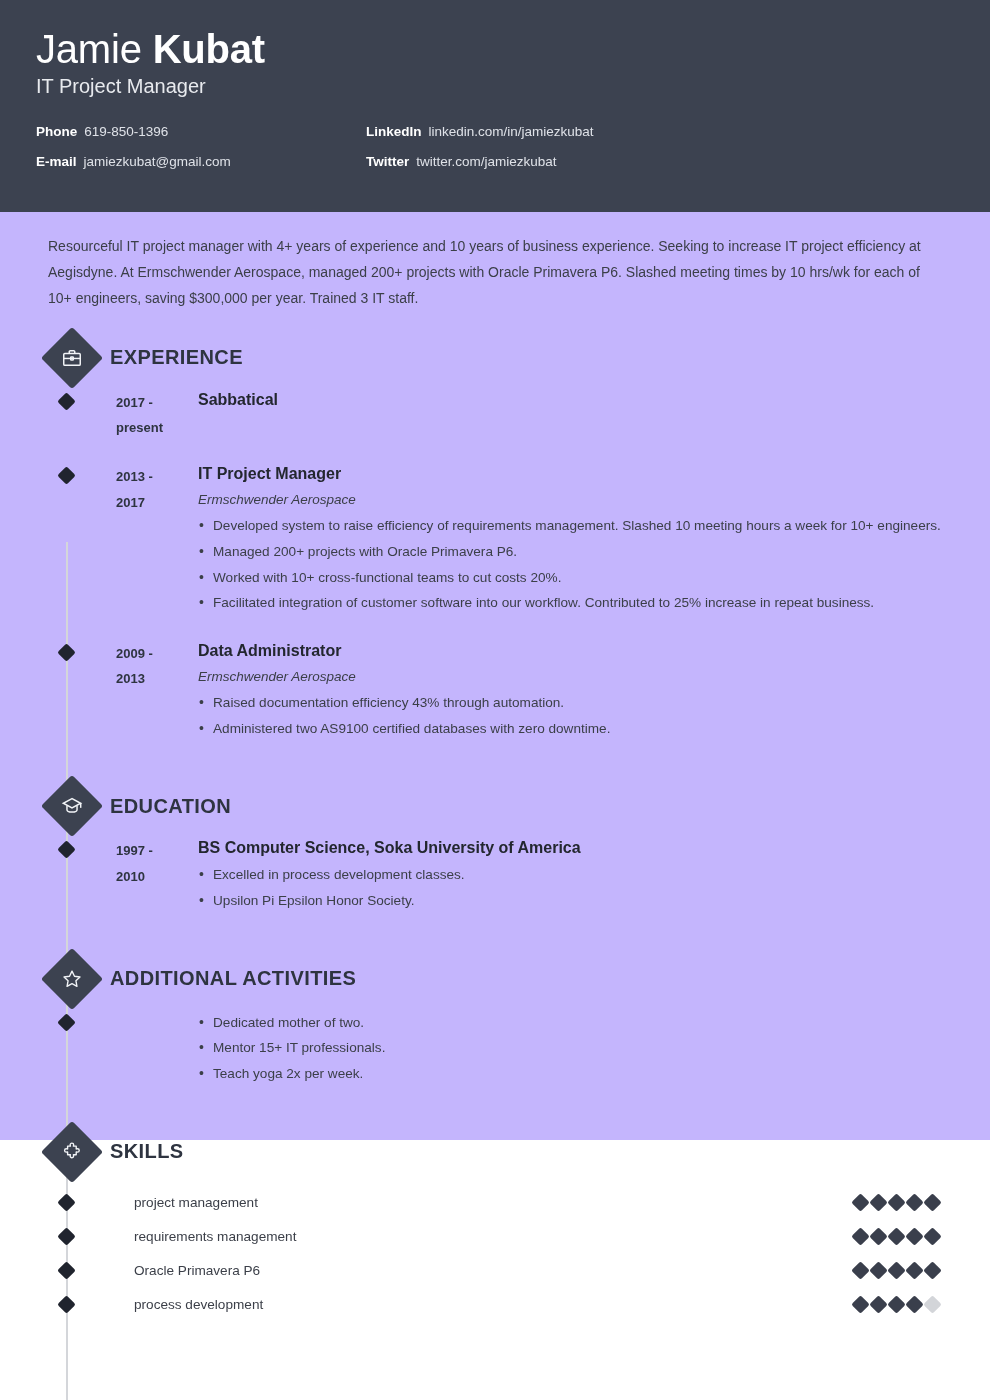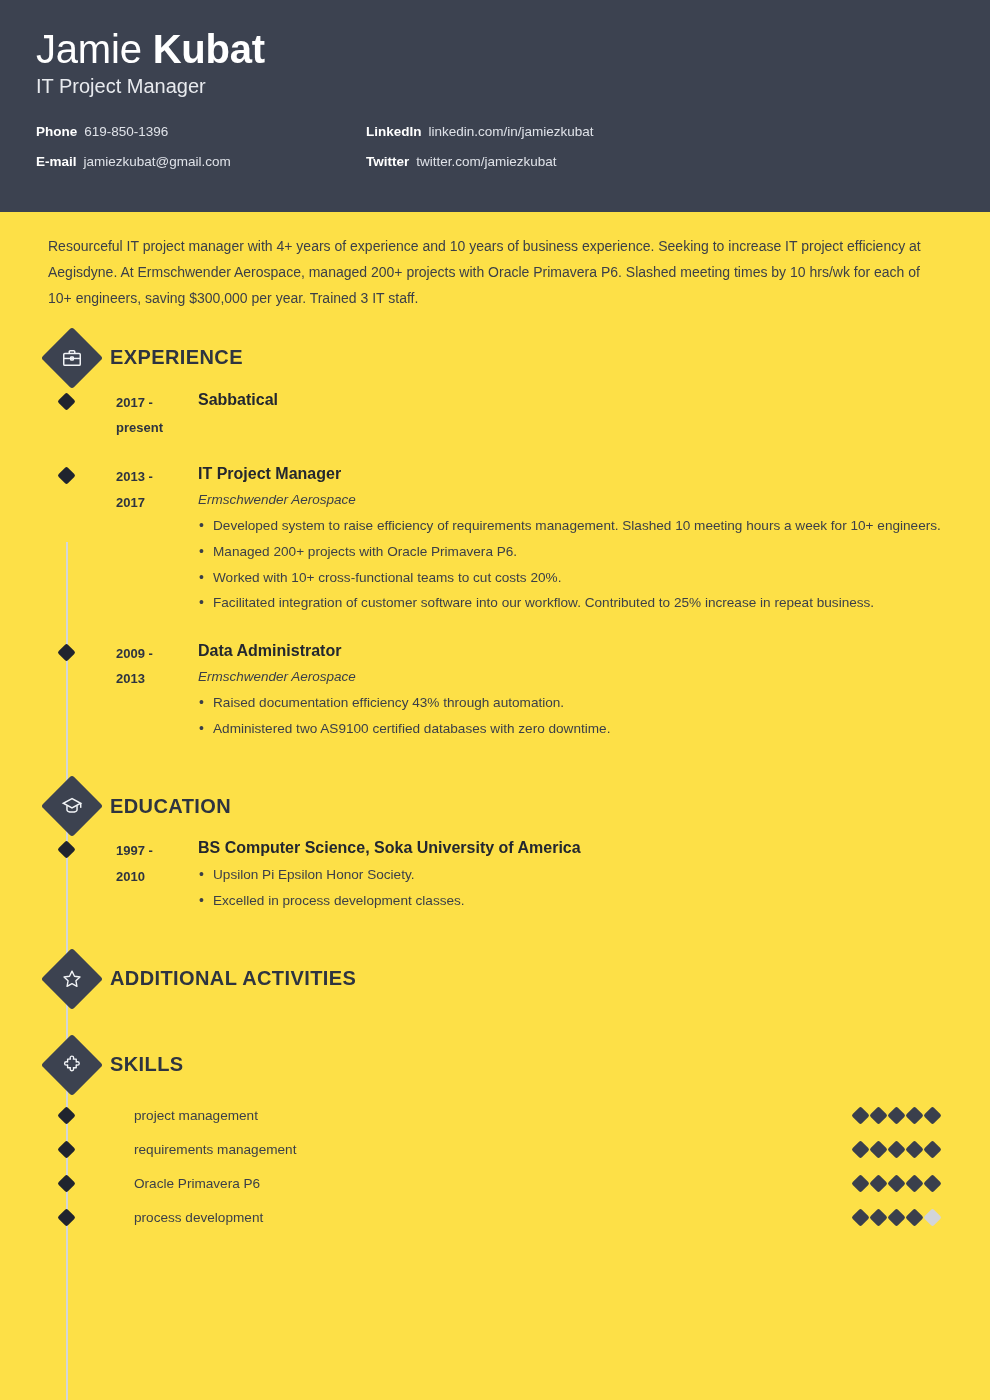--- a/index.html
+++ b/index.html
@@ -10,22 +10,22 @@
     width: 990px;
     height: 1400px;
     background: #ffffff;
     font-family: "Liberation Sans", sans-serif;
     color: #2e3440;
     overflow: hidden;
   }
   .page {
     position: relative;
     width: 990px;
-    height: 1400px;
-    background: #fde047;
+    height: 1140px;
+    background: #c4b5fd;
     box-sizing: border-box;
   }
 
   
   .header {
     background: #3c4250;
     color: #ffffff;
     padding: 28px 36px 26px 36px;
     height: 212px;
     box-sizing: border-box;
@@ -350,38 +350,55 @@
           <div class="bullet-col">
               <div class="dot"></div>
             </div>
           <div class="dates">
             <div>1997 -</div>
             <div>2010</div>
           </div>
           <div class="entry-main">
             <div class="entry-title">BS Computer Science, Soka University of America</div>
             <ul class="pts">
+              <li>Excelled in process development classes.</li>
               <li>Upsilon Pi Epsilon Honor Society.</li>
-              <li>Excelled in process development classes.</li>
             </ul>
           </div>
         </div>
       </div>
 
       <div class="gap-md"></div>
 
       <div class="section-head">
         <div class="diamond-badge">
           <svg viewBox="0 0 24 24" fill="none" stroke="#f2f4f7" stroke-width="1.5" stroke-linejoin="round">
             <path d="M12 3.4l2.7 5.6 6 .8-4.4 4.2 1.1 6-5.4-2.9-5.4 2.9 1.1-6L3.3 9.8l6-.8z"></path>
           </svg>
         </div>
         <div class="section-title">ADDITIONAL ACTIVITIES</div>
       </div>
 
+      <div class="entries">
+        <div class="entry">
+          <div class="bullet-col">
+              <div class="dot"></div>
+            </div>
+          <div class="dates">
+            <div></div>
+          </div>
+          <div class="entry-main">
+            <ul class="pts">
+              <li>Dedicated mother of two.</li>
+              <li>Mentor 15+ IT professionals.</li>
+              <li>Teach yoga 2x per week.</li>
+            </ul>
+          </div>
+        </div>
+      </div>
 
       <div class="gap-md"></div>
 
       <div class="section-head">
         <div class="diamond-badge">
           <svg viewBox="0 0 24 24" fill="none" stroke="#f2f4f7" stroke-width="1.5" stroke-linejoin="round">
             <path d="M10 4.2a1.9 1.9 0 0 1 3.8 0c0 .6-.3 1-.3 1.4h3.1v3.1c.4 0 .8-.3 1.4-.3a1.9 1.9 0 0 1 0 3.8c-.6 0-1-.3-1.4-.3v3.1h-3.1c0 .4.3.8.3 1.4a1.9 1.9 0 0 1-3.8 0c0-.6.3-1 .3-1.4H7.2v-3.1c-.4 0-.8.3-1.4.3a1.9 1.9 0 0 1 0-3.8c.6 0 1 .3 1.4.3V5.6h3.1c0-.4-.3-.8-.3-1.4z"></path>
           </svg>
         </div>
         <div class="section-title">SKILLS</div>

